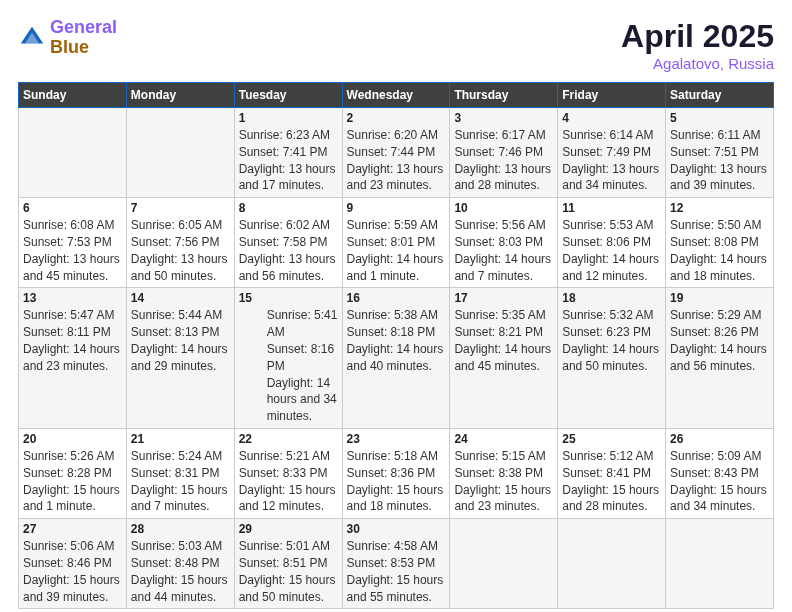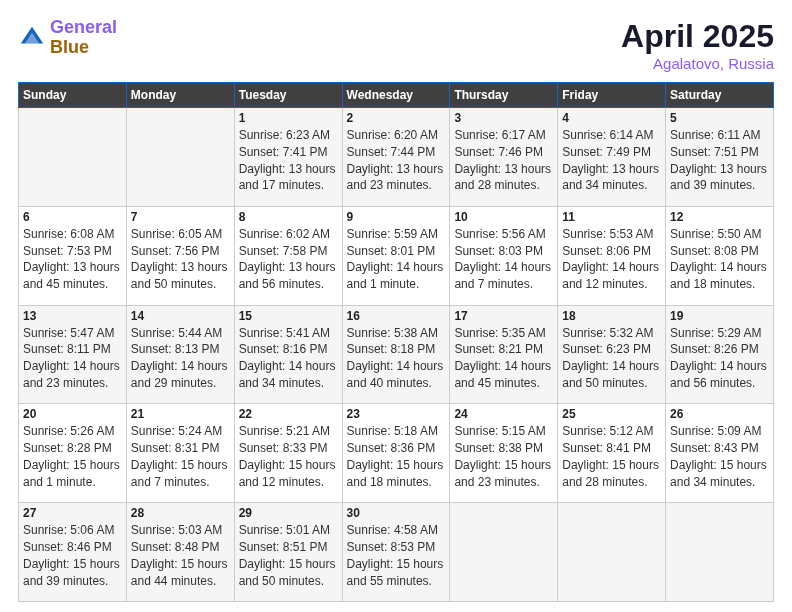--- a/index.html
+++ b/index.html
@@ -210,21 +210,21 @@
 Daylight: 14 hours and 23 minutes.</div>
           </td>
           <td>
             <span class="day-num">14</span>
             <div class="day-info" style="white-space: pre-line;">Sunrise: 5:44 AM
 Sunset: 8:13 PM
 Daylight: 14 hours and 29 minutes.</div>
           </td>
           <td>
             <span class="day-num">15</span>
-            <div class="day-info" style="white-space: pre-line;">Sunrise: 5:41 AM
+            <div class="day-info" style="white-space: pre-line; margin-left: 28px;">Sunrise: 5:41 AM
 Sunset: 8:16 PM
 Daylight: 14 hours and 34 minutes.</div>
           </td>
           <td>
             <span class="day-num">16</span>
             <div class="day-info" style="white-space: pre-line;">Sunrise: 5:38 AM
 Sunset: 8:18 PM
 Daylight: 14 hours and 40 minutes.</div>
           </td>
           <td>

